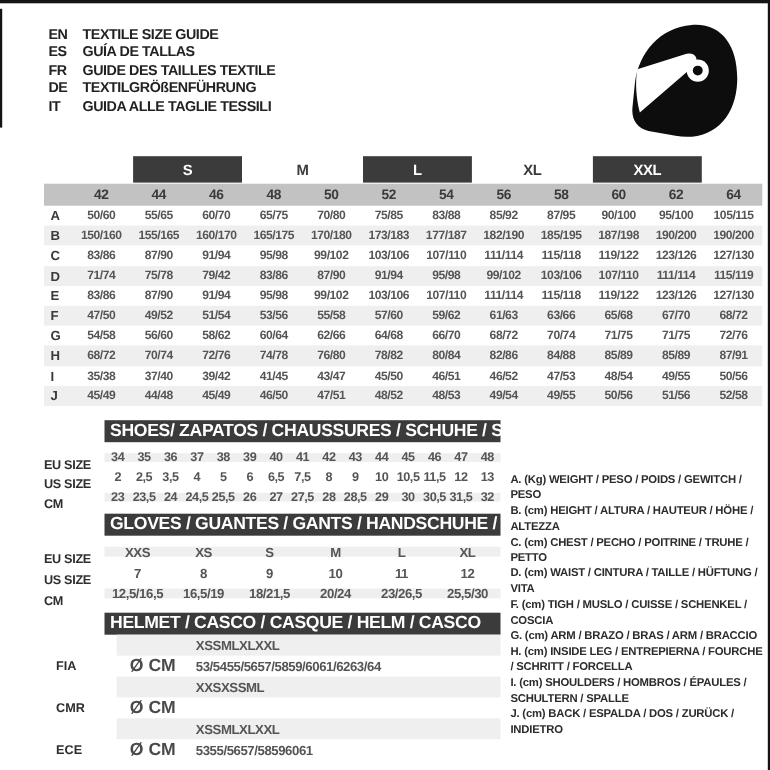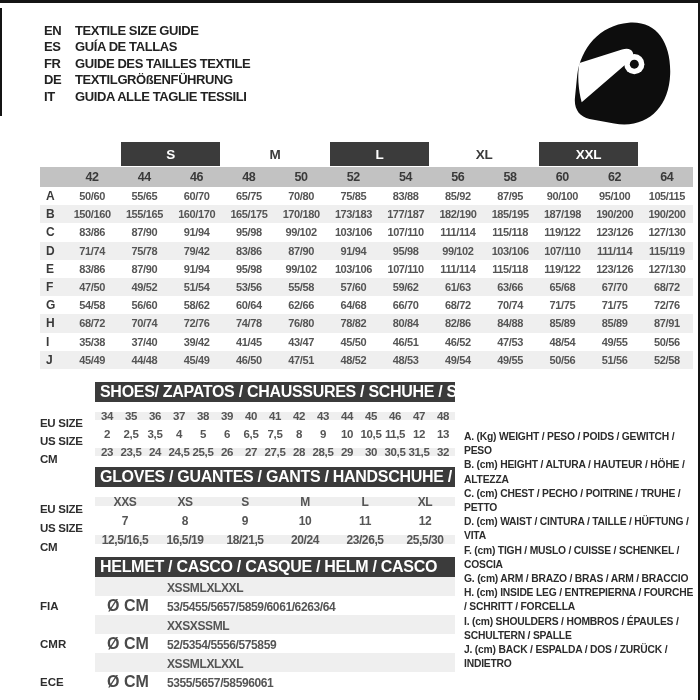--- a/index.html
+++ b/index.html
@@ -48,21 +48,21 @@
     font-weight:bold;font-size:11.5px;color:#2e2e2e;letter-spacing:-0.3px;}
   .srow .scells{flex:1;display:flex;align-items:center;margin-top:10px;}
   #shoes .srow{height:18px;}
   #gloves .srow{height:19px;}
   #shoes .srow:nth-child(even) .scells,
   #gloves .srow:nth-child(even) .scells{background:#efefef;}
   #shoes .cell{font-size:11.5px;}
   #gloves .cell{font-size:12px;}
 
   
-  #helmet-section .hrow{position:relative;display:flex;height:19px;}
+  #helmet-section .hrow{position:relative;display:flex;height:19px;margin-left:11px;}
   #helmet-section .hlabel{position:absolute;left:-55px;top:0;width:52px;height:100%;display:flex;align-items:center;
     font-weight:bold;font-size:11.5px;color:#2e2e2e;}
   .hinner{flex:1;display:flex;align-items:center;}
   #helmet-section .hrow:nth-child(even) .hinner{background:#efefef;}
   .hunit{width:72px;display:flex;align-items:center;padding-left:12px;box-sizing:border-box;
     font-weight:bold;font-size:16px;color:#4a4a4a;}
   #helmet-section .cell{font-size:12px;}
 
   
   #legend{position:absolute;left:464px;top:386px;width:234px;margin-top:44px;}
@@ -440,21 +440,20 @@
       <span class="hlabel"></span>
       <div class="hinner">
         <span class="hunit"></span>
         <div class="cells"><span class="cell">XXS</span><span class="cell">XS</span><span class="cell">S</span><span class="cell">M</span><span class="cell">L</span><span class="cell"></span></div>
       </div>
     </div>
     <div class="hrow">
       <span class="hlabel">CMR</span>
       <div class="hinner">
         <span class="hunit">Ø CM</span>
-        <div class="cells"><span class="cell">52/53</span><span class="cell">54/55</span><span class="cell">56/57</span><span class="cell">58</span><span class="cell">59</span><span class="cell"></span></div>
       </div>
     </div>
     <div class="hrow">
       <span class="hlabel"></span>
       <div class="hinner">
         <span class="hunit"></span>
         <div class="cells"><span class="cell">XS</span><span class="cell">S</span><span class="cell">M</span><span class="cell">L</span><span class="cell">XL</span><span class="cell">XXL</span></div>
       </div>
     </div>
     <div class="hrow">

